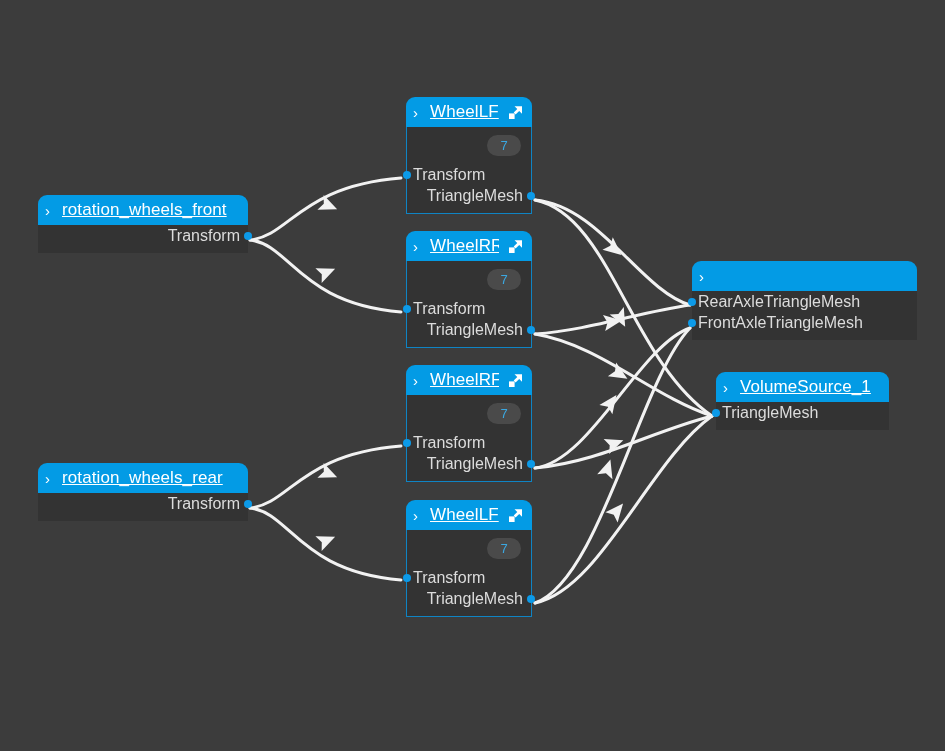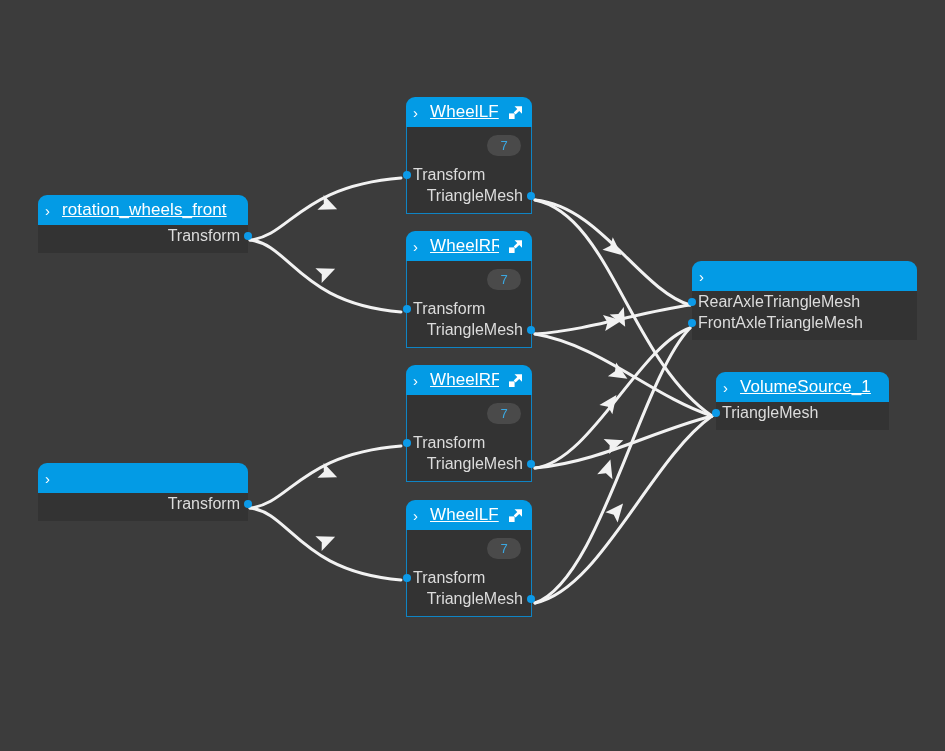--- a/index.html
+++ b/index.html
@@ -175,20 +175,21 @@
           <div class="port-row right-label">
             <span>Transform</span>
             <span class="port-dot out"></span>
           </div>
           <div style="height: 7px;"></div>
         </div>
       </div>
       <div class="node" style="left: 38px; top: 463px; width: 210px;">
         <div class="node-title">
           <span class="chevron">›</span>
+          <span class="title-text">rotation_wheels_rear</span>
         </div>
         <div class="node-body">
           <div class="port-row right-label">
             <span>Transform</span>
             <span class="port-dot out"></span>
           </div>
           <div style="height: 7px;"></div>
         </div>
       </div>
       <div class="node" style="left: 406px; top: 97px; width: 126px;">

